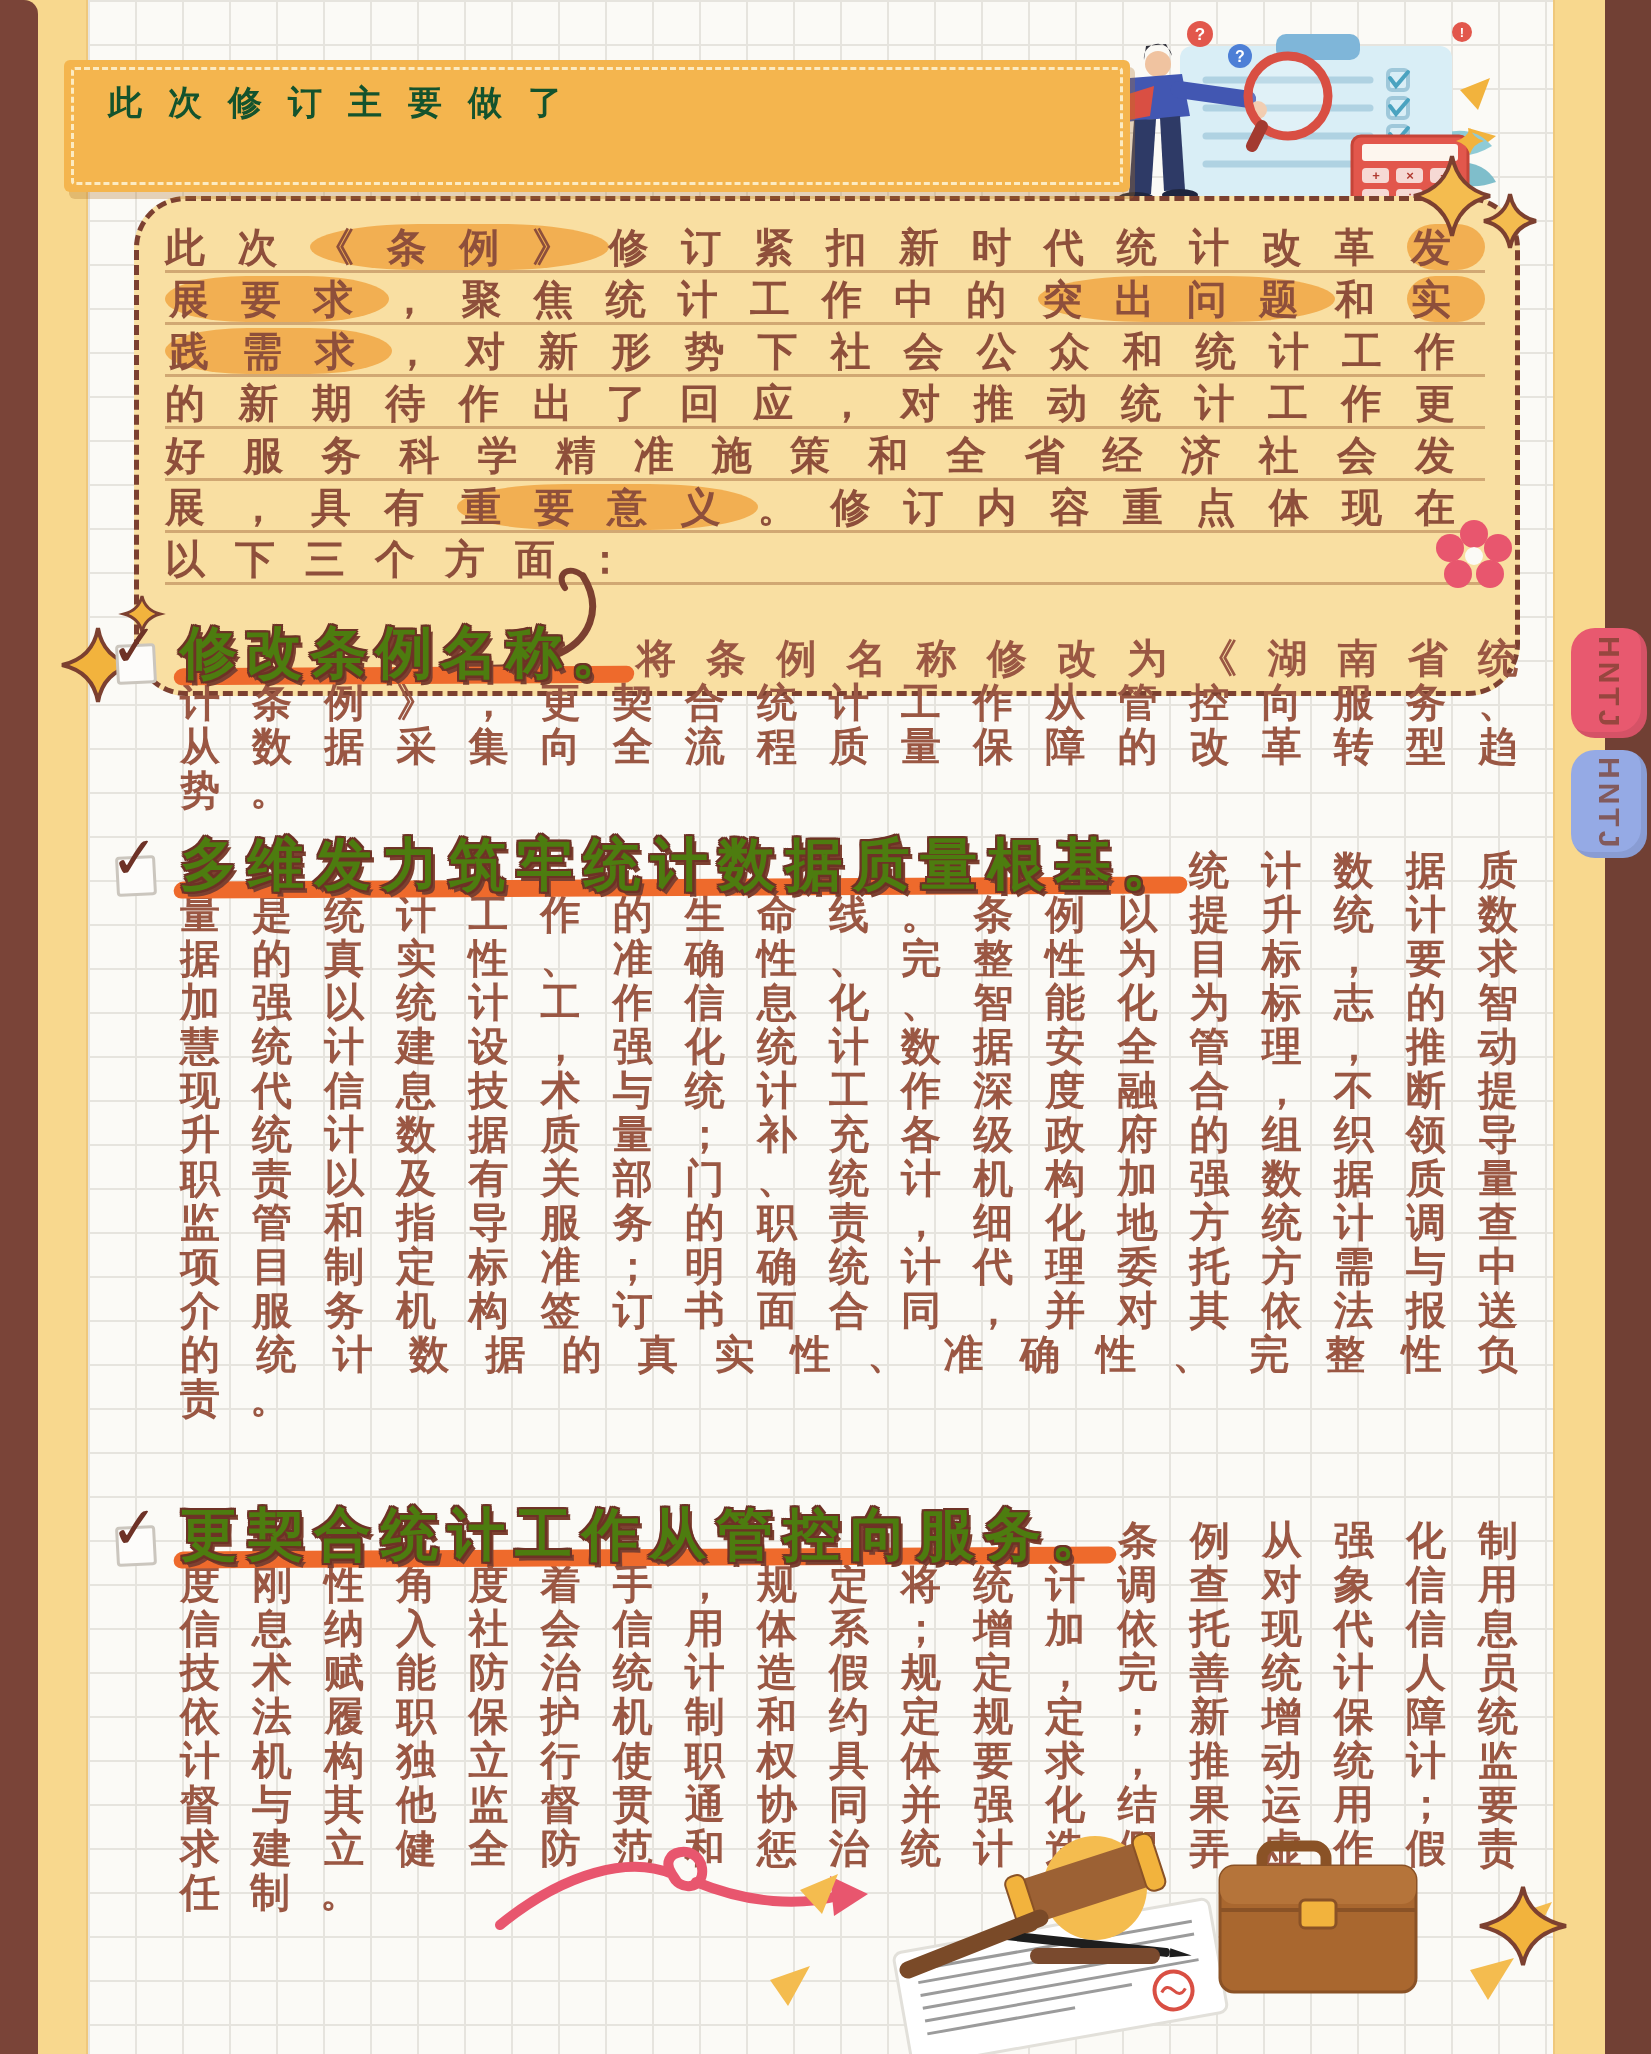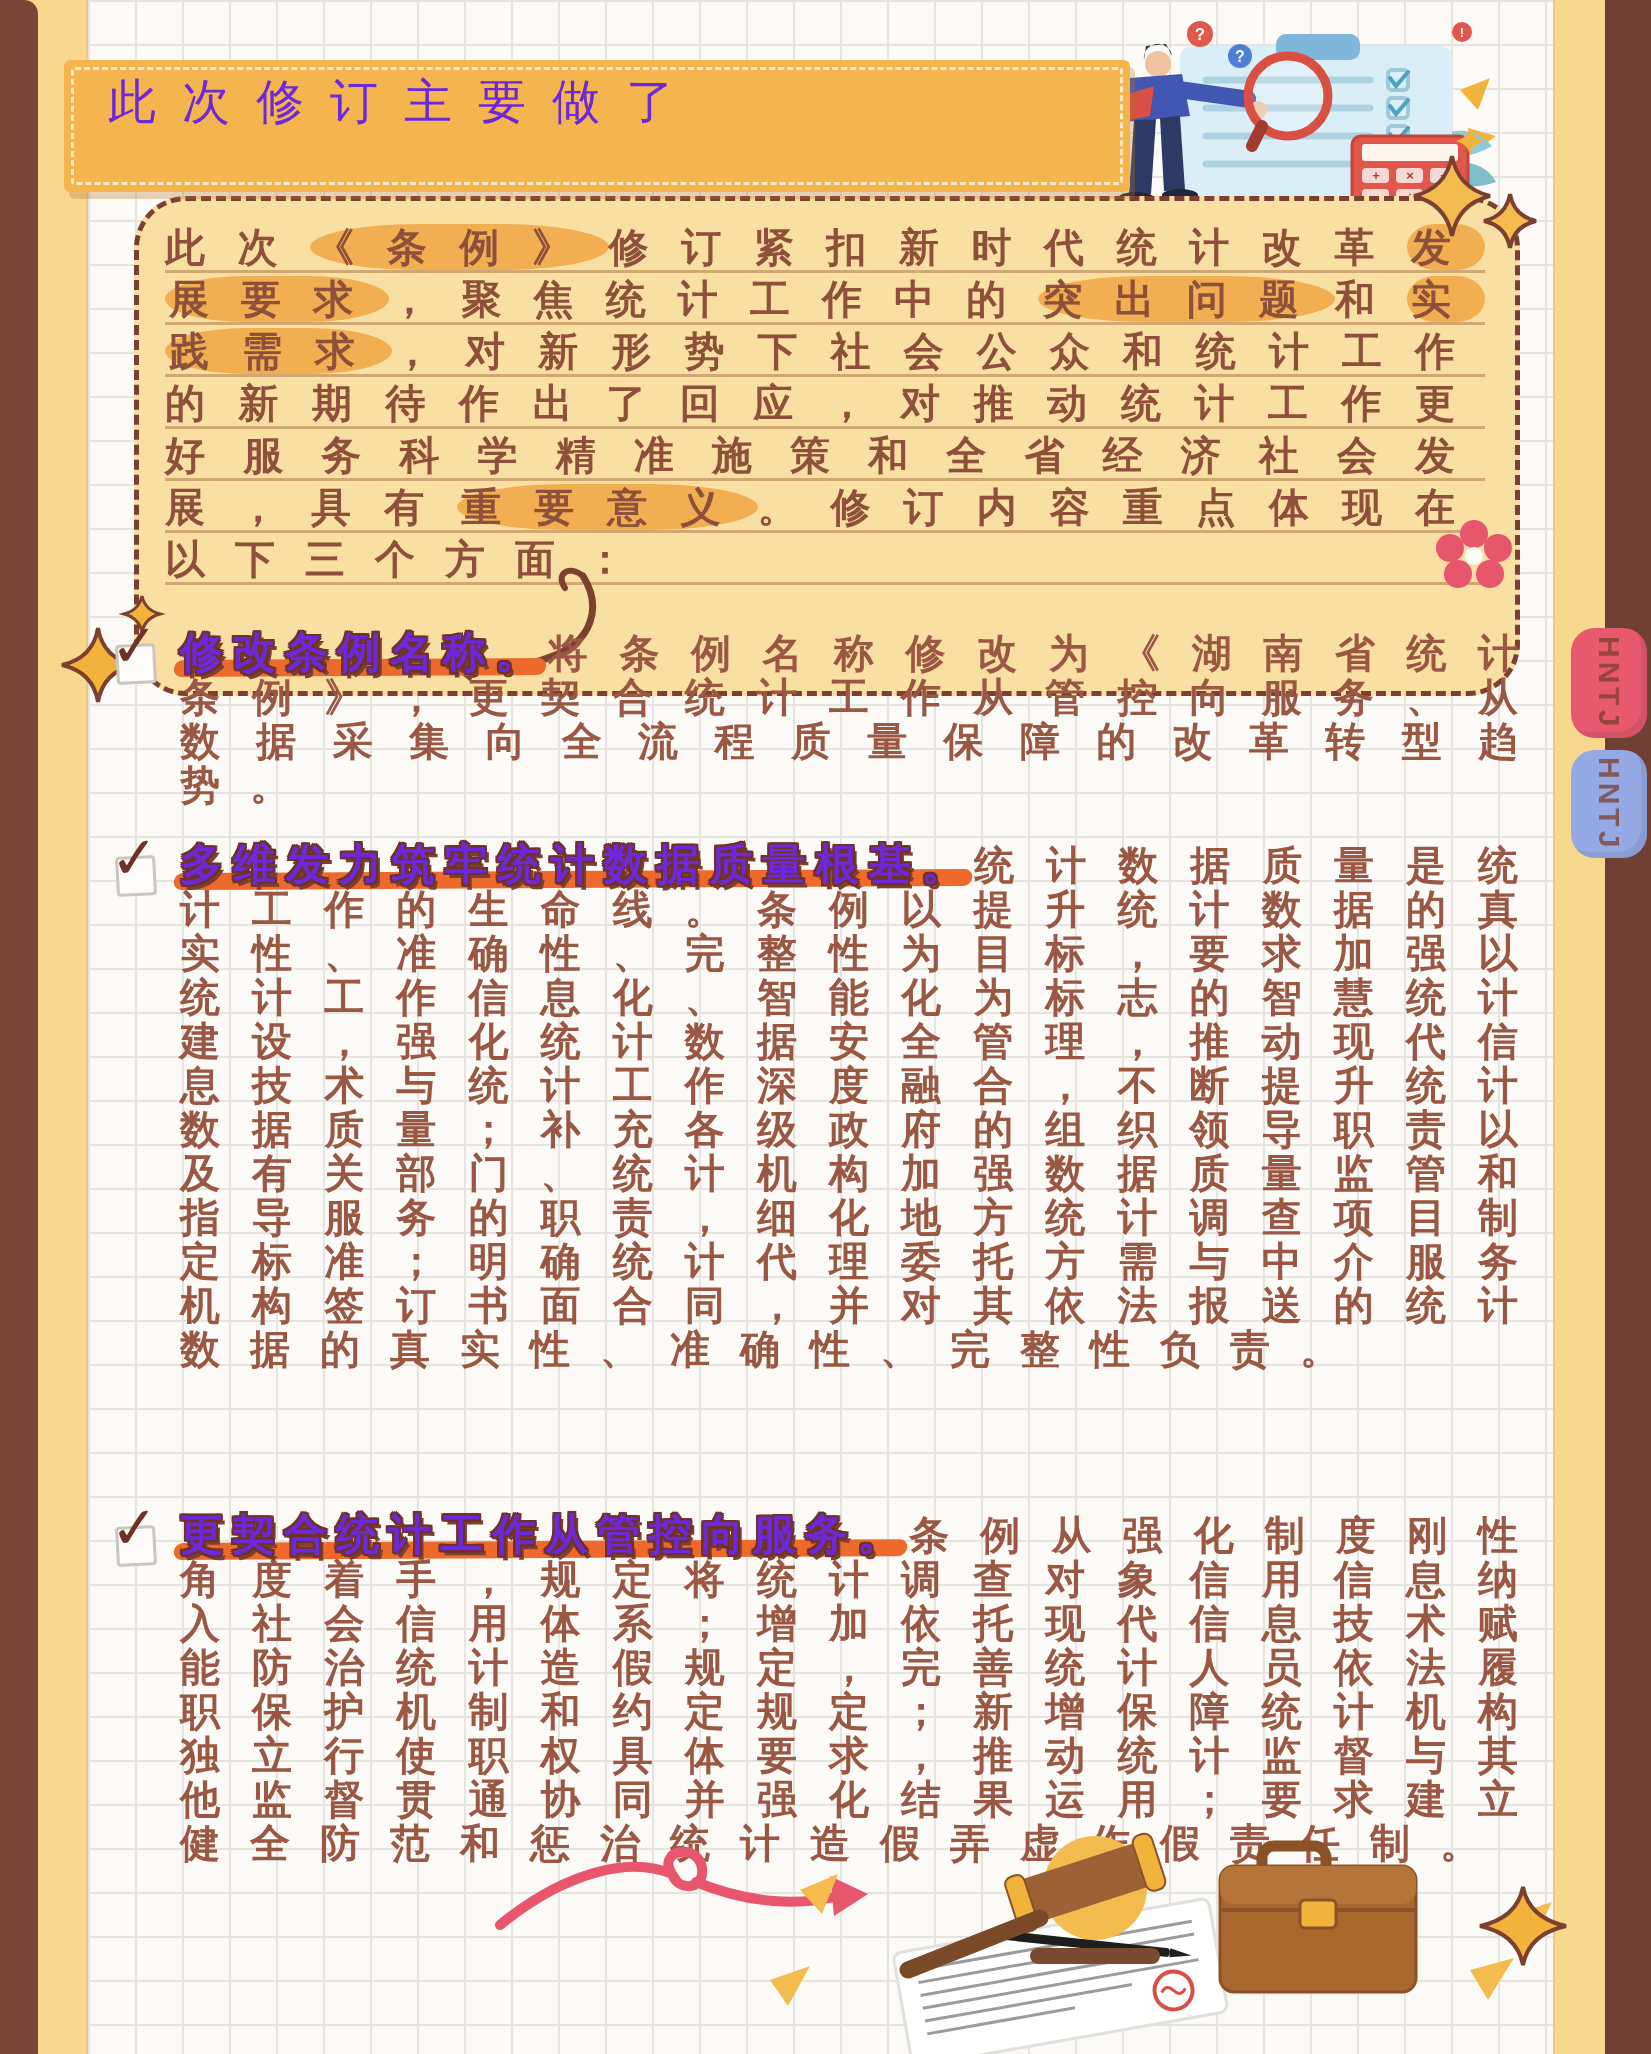--- a/index.html
+++ b/index.html
@@ -42,21 +42,21 @@
     background:#F4B54E;border-radius:6px;
     box-shadow:5px 7px 0 rgba(176,116,40,.30);
     padding:7px;box-sizing:border-box;
   }
   .banner-inner{
     width:100%;height:100%;box-sizing:border-box;
     border:3px dashed #FCEBC2;border-radius:4px;
     padding:4px 10px 0 34px;
   }
   .banner-line{
-    font-size:48px;line-height:56px;font-weight:400;color:#6d28d9;
+    font-size:34px;line-height:56px;font-weight:700;color:#14532d;
     letter-spacing:26px;white-space:nowrap;
   }
   
   .intro-box{
     position:absolute;left:134px;top:196px;width:1386px;height:500px;z-index:2;
     background:#F9DFA2;border:5px dashed #7C4030;border-radius:52px;
     box-sizing:border-box;padding:20px 30px 0 26px;
   }
   .intro-text{
     font-size:40px;line-height:52px;letter-spacing:30px;
@@ -77,22 +77,22 @@
   }
   .checkbox .check{
     position:absolute;left:-8px;top:-30px;font-size:58px;line-height:58px;
     color:#6E3226;font-weight:900;
   }
   .bullet-text{
     margin-left:70px;font-size:40px;line-height:44px;letter-spacing:30px;
     color:#9A5743;font-weight:bold;text-align:justify;
   }
   .bullet-header{
-    position:relative;z-index:0;font-size:43px;font-weight:900;letter-spacing:8px;
-    color:#6d28d9;white-space:nowrap;
+    position:relative;z-index:0;font-size:57px;font-weight:900;letter-spacing:8px;
+    color:#4d7c0f;white-space:nowrap;
     text-shadow:
       2px 0 0 #6E3226,-2px 0 0 #6E3226,0 2px 0 #6E3226,0 -2px 0 #6E3226,
       2px 2px 0 #6E3226,-2px -2px 0 #6E3226,2px -2px 0 #6E3226,-2px 2px 0 #6E3226,
       4px 5px 0 #7C4030;
   }
   .bullet-header::after{
     content:"";position:absolute;left:-6px;right:2px;bottom:0;height:17px;
     background:#EE6A2C;border-radius:9px;z-index:-1;transform:skew(-6deg) rotate(-0.3deg);
   }
   

